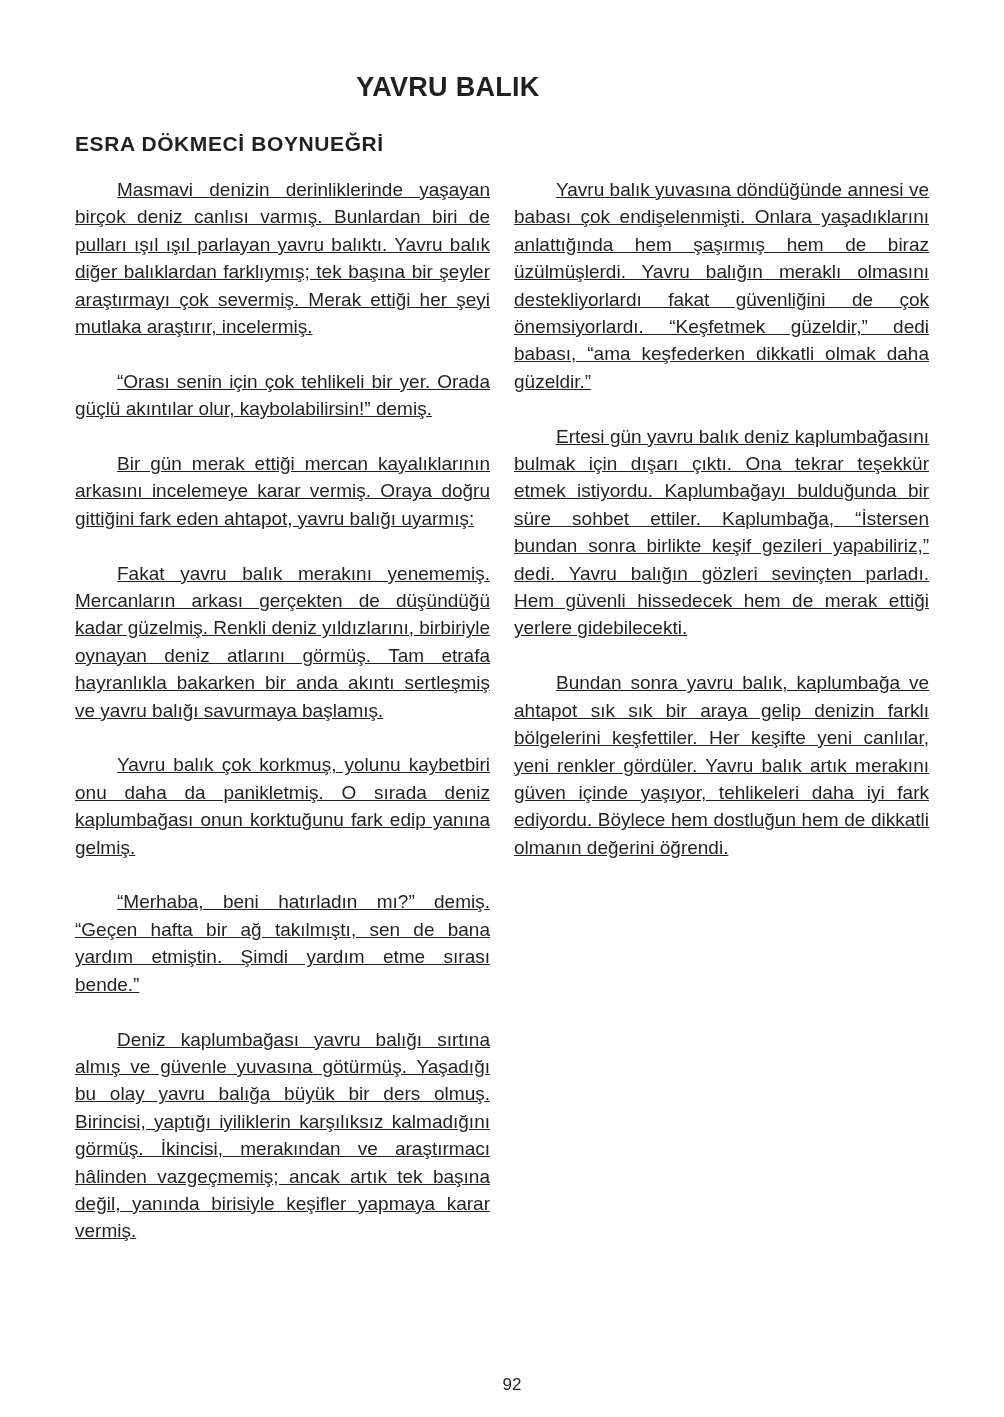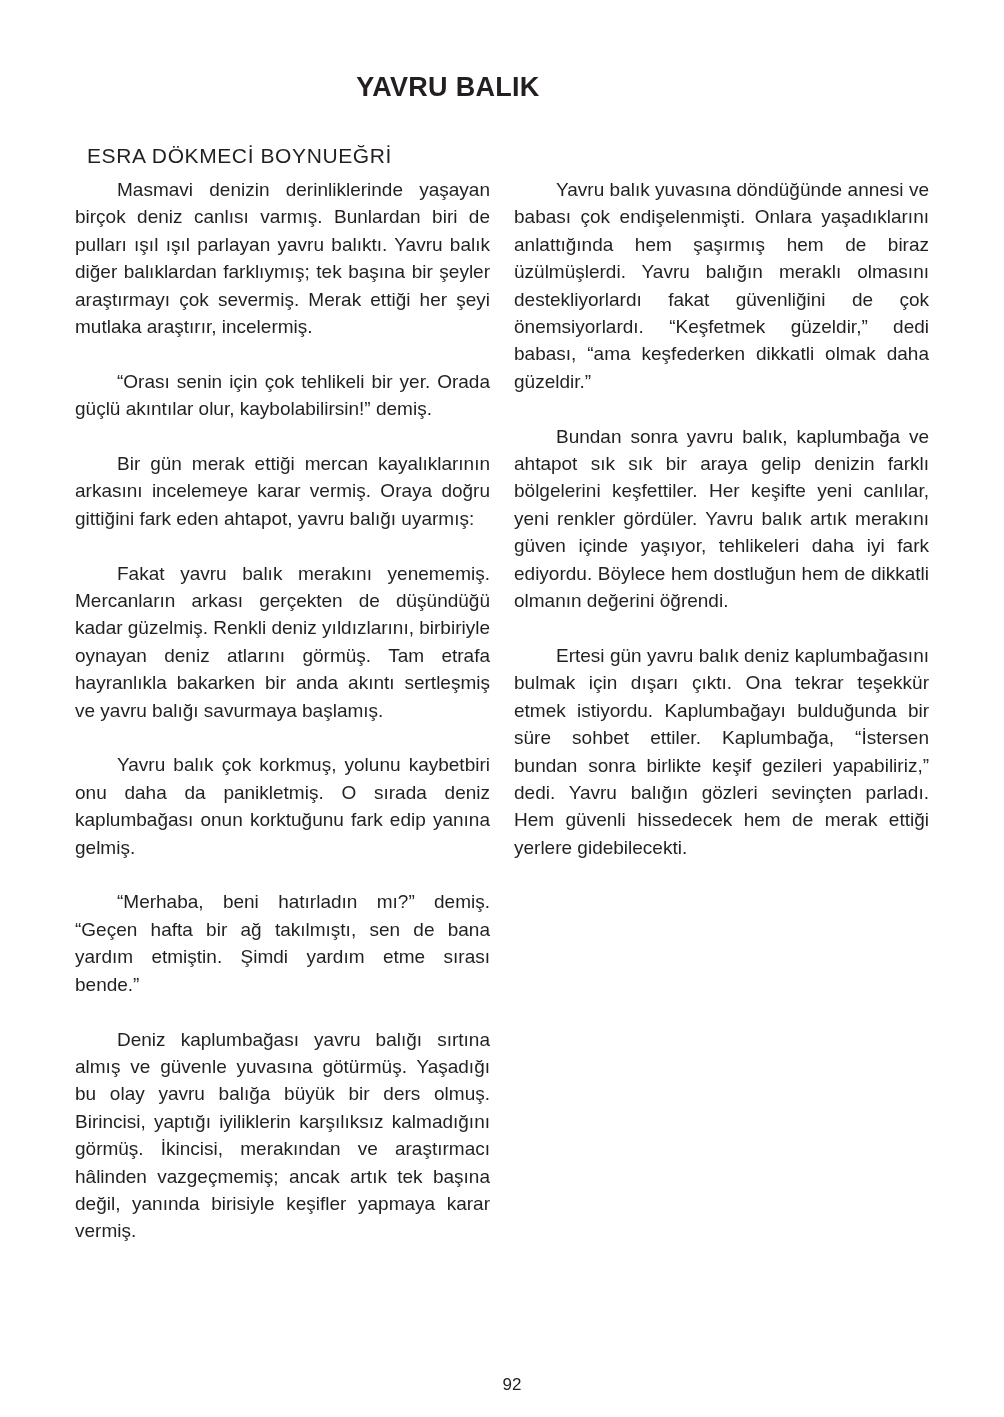--- a/index.html
+++ b/index.html
@@ -25,27 +25,28 @@
       font-weight: bold;
       letter-spacing: 0.3px;
       margin: 0;
     }
     .author {
       position: absolute;
       top: 132px;
       left: 75px;
       font-size: 21px;
       letter-spacing: 0.6px;
-      margin: 12px;
-      font-weight: normal;
+      margin: 0;
+      font-weight: bold;
     }
     .column {
       position: absolute;
       top: 176px;
       width: 415px;
+      text-decoration: underline;
     }
     .col-left { left: 75px; }
     .col-right { left: 514px; }
     .para {
       margin: 0 0 27.4px 0;
       font-size: 19px;
       line-height: 27.4px;
       text-align: justify;
       text-indent: 42px;
       hyphens: manual;
@@ -71,17 +72,17 @@
   <p class="para">“Orası senin için çok tehlikeli bir yer. Orada güçlü akıntılar olur, kaybolabilirsin!” demiş.</p>
   <p class="para">Bir gün merak ettiği mercan kayalıkları­nın arkasını incelemeye karar vermiş. Oraya doğru gittiğini fark eden ahtapot, yavru balığı uyarmış:</p>
   <p class="para">Fakat yavru balık merakını yenememiş. Mercanların arkası gerçekten de düşündüğü kadar güzelmiş. Renkli deniz yıldızlarını, birbi­riyle oynayan deniz atlarını görmüş. Tam et­rafa hayranlıkla bakarken bir anda akıntı sert­leşmiş ve yavru balığı savurmaya başlamış.</p>
   <p class="para">Yavru balık çok korkmuş, yolunu kaybet­biri onu daha da panikletmiş. O sırada deniz kaplumbağası onun korktuğunu fark edip ya­nına gelmiş.</p>
   <p class="para">“Merhaba, beni hatırladın mı?” demiş. “Geçen hafta bir ağ takılmıştı, sen de bana yardım etmiştin. Şimdi yardım etme sırası bende.”</p>
   <p class="para">Deniz kaplumbağası yavru balığı sırtına almış ve güvenle yuvasına götürmüş. Yaşadı­ğı bu olay yavru balığa büyük bir ders olmuş. Birincisi, yaptığı iyiliklerin karşılıksız kalmadı­ğını görmüş. İkincisi, merakından ve araştır­macı hâlinden vazgeçmemiş; ancak artık tek başına değil, yanında birisiyle keşifler yapma­ya karar vermiş.</p>
 </div>
 
 <div class="column col-right">
   <p class="para">Yavru balık yuvasına döndüğünde an­nesi ve babası çok endişelenmişti. Onlara yaşadıklarını anlattığında hem şaşırmış hem de biraz üzülmüşlerdi. Yavru balığın meraklı olmasını destekliyorlardı fakat güvenliğini de çok önemsiyorlardı. “Keşfetmek güzeldir,” dedi babası, “ama keşfederken dikkatli olmak daha güzeldir.”</p>
+  <p class="para">Ertesi gün yavru balık deniz kaplum­bağasını bulmak için dışarı çıktı. Ona tekrar teşekkür etmek istiyordu. Kaplumbağayı bul­duğunda bir süre sohbet ettiler. Kaplumbağa, “İstersen bundan sonra birlikte keşif gezileri yapabiliriz,” dedi. Yavru balığın gözleri sevinç­ten parladı. Hem güvenli hissedecek hem de merak ettiği yerlere gidebilecekti.</p>
   <p class="para">Bundan sonra yavru balık, kaplumbağa ve ahtapot sık sık bir araya gelip denizin farklı bölgelerini keşfettiler. Her keşifte yeni canlılar, yeni renkler gördüler. Yavru balık artık mera­kını güven içinde yaşıyor, tehlikeleri daha iyi fark ediyordu. Böylece hem dostluğun hem de dikkatli olmanın değerini öğrendi.</p>
-  <p class="para">Ertesi gün yavru balık deniz kaplum­bağasını bulmak için dışarı çıktı. Ona tekrar teşekkür etmek istiyordu. Kaplumbağayı bul­duğunda bir süre sohbet ettiler. Kaplumbağa, “İstersen bundan sonra birlikte keşif gezileri yapabiliriz,” dedi. Yavru balığın gözleri sevinç­ten parladı. Hem güvenli hissedecek hem de merak ettiği yerlere gidebilecekti.</p>
 </div>
 
 <p class="page-number">92</p>
 
 </body></html>

